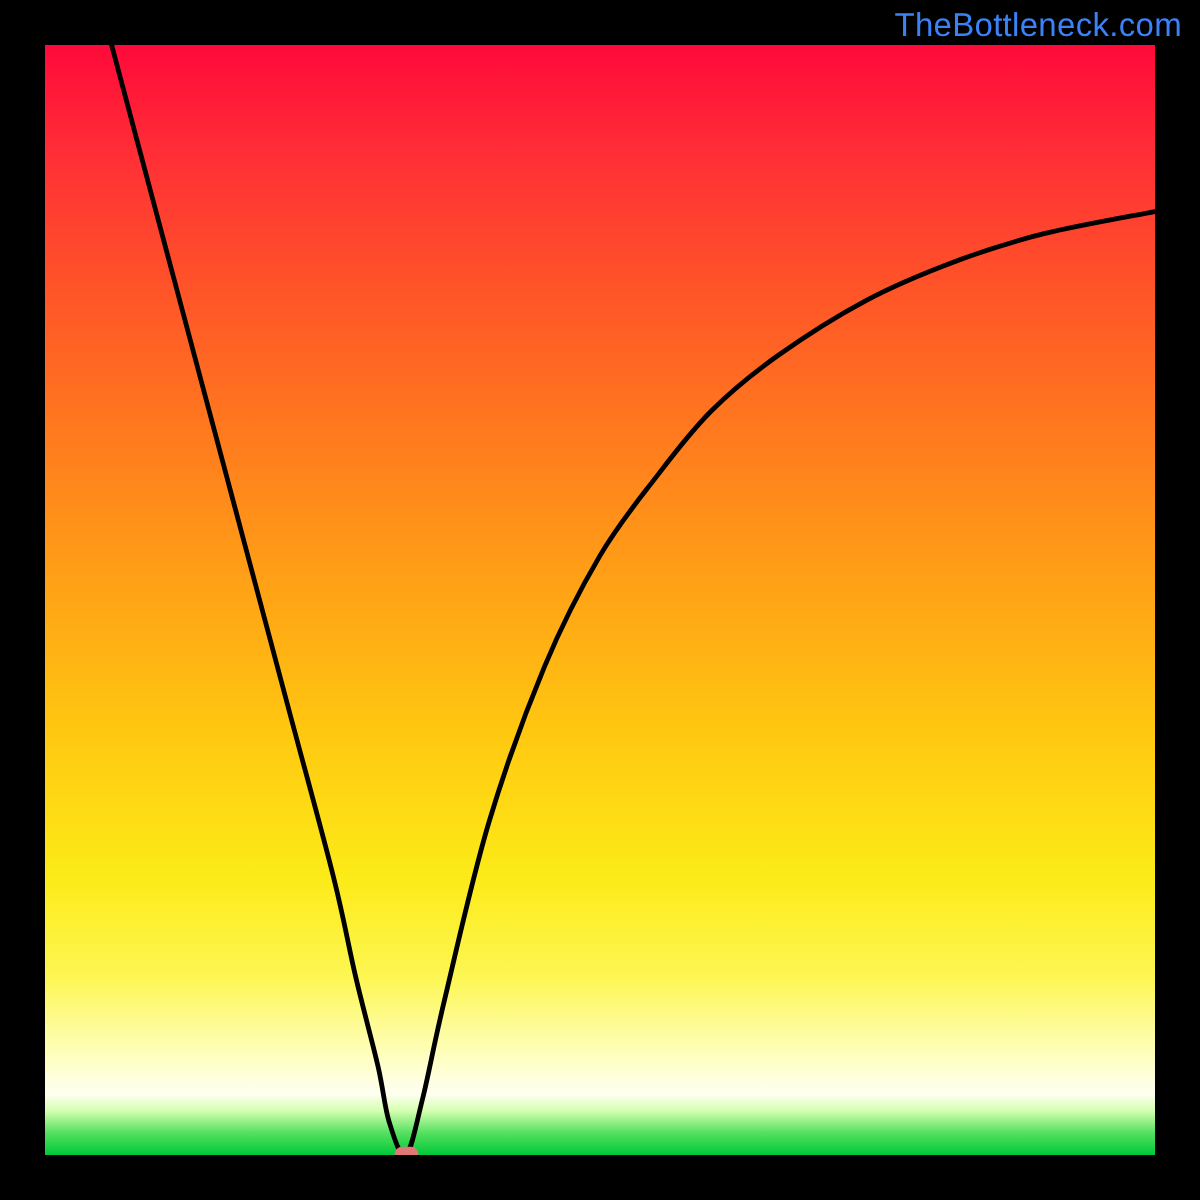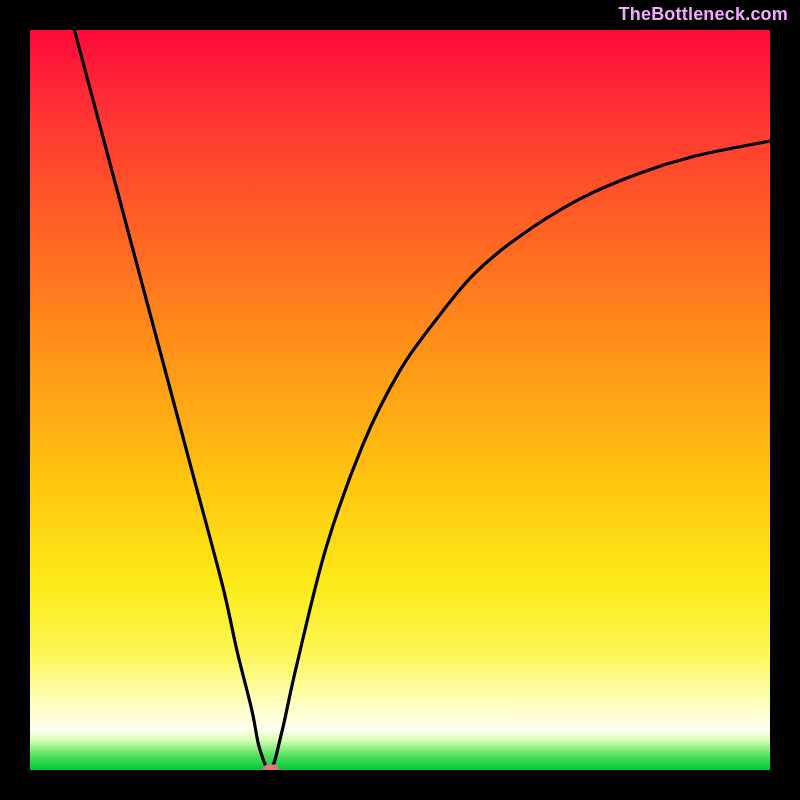--- a/index.html
+++ b/index.html
@@ -55,23 +55,23 @@
     top: 0;
     left: 0;
     width: 740px;
     height: 740px;
     pointer-events: none;
   }
   .watermark {
     position: absolute;
     top: 4px;
     right: 12px;
-    color: #f0abfc;
-    font-size: 18px;
-    font-weight: 700;
+    color: #3b82f6;
+    font-size: 22px;
+    font-weight: 400;
     letter-spacing: 0.2px;
   }
   .marker {
     position: absolute;
     width: 16px;
     height: 11px;
     background: #e07878;
     border-radius: 5px;
     transform: translate(-50%, -50%);
   }

